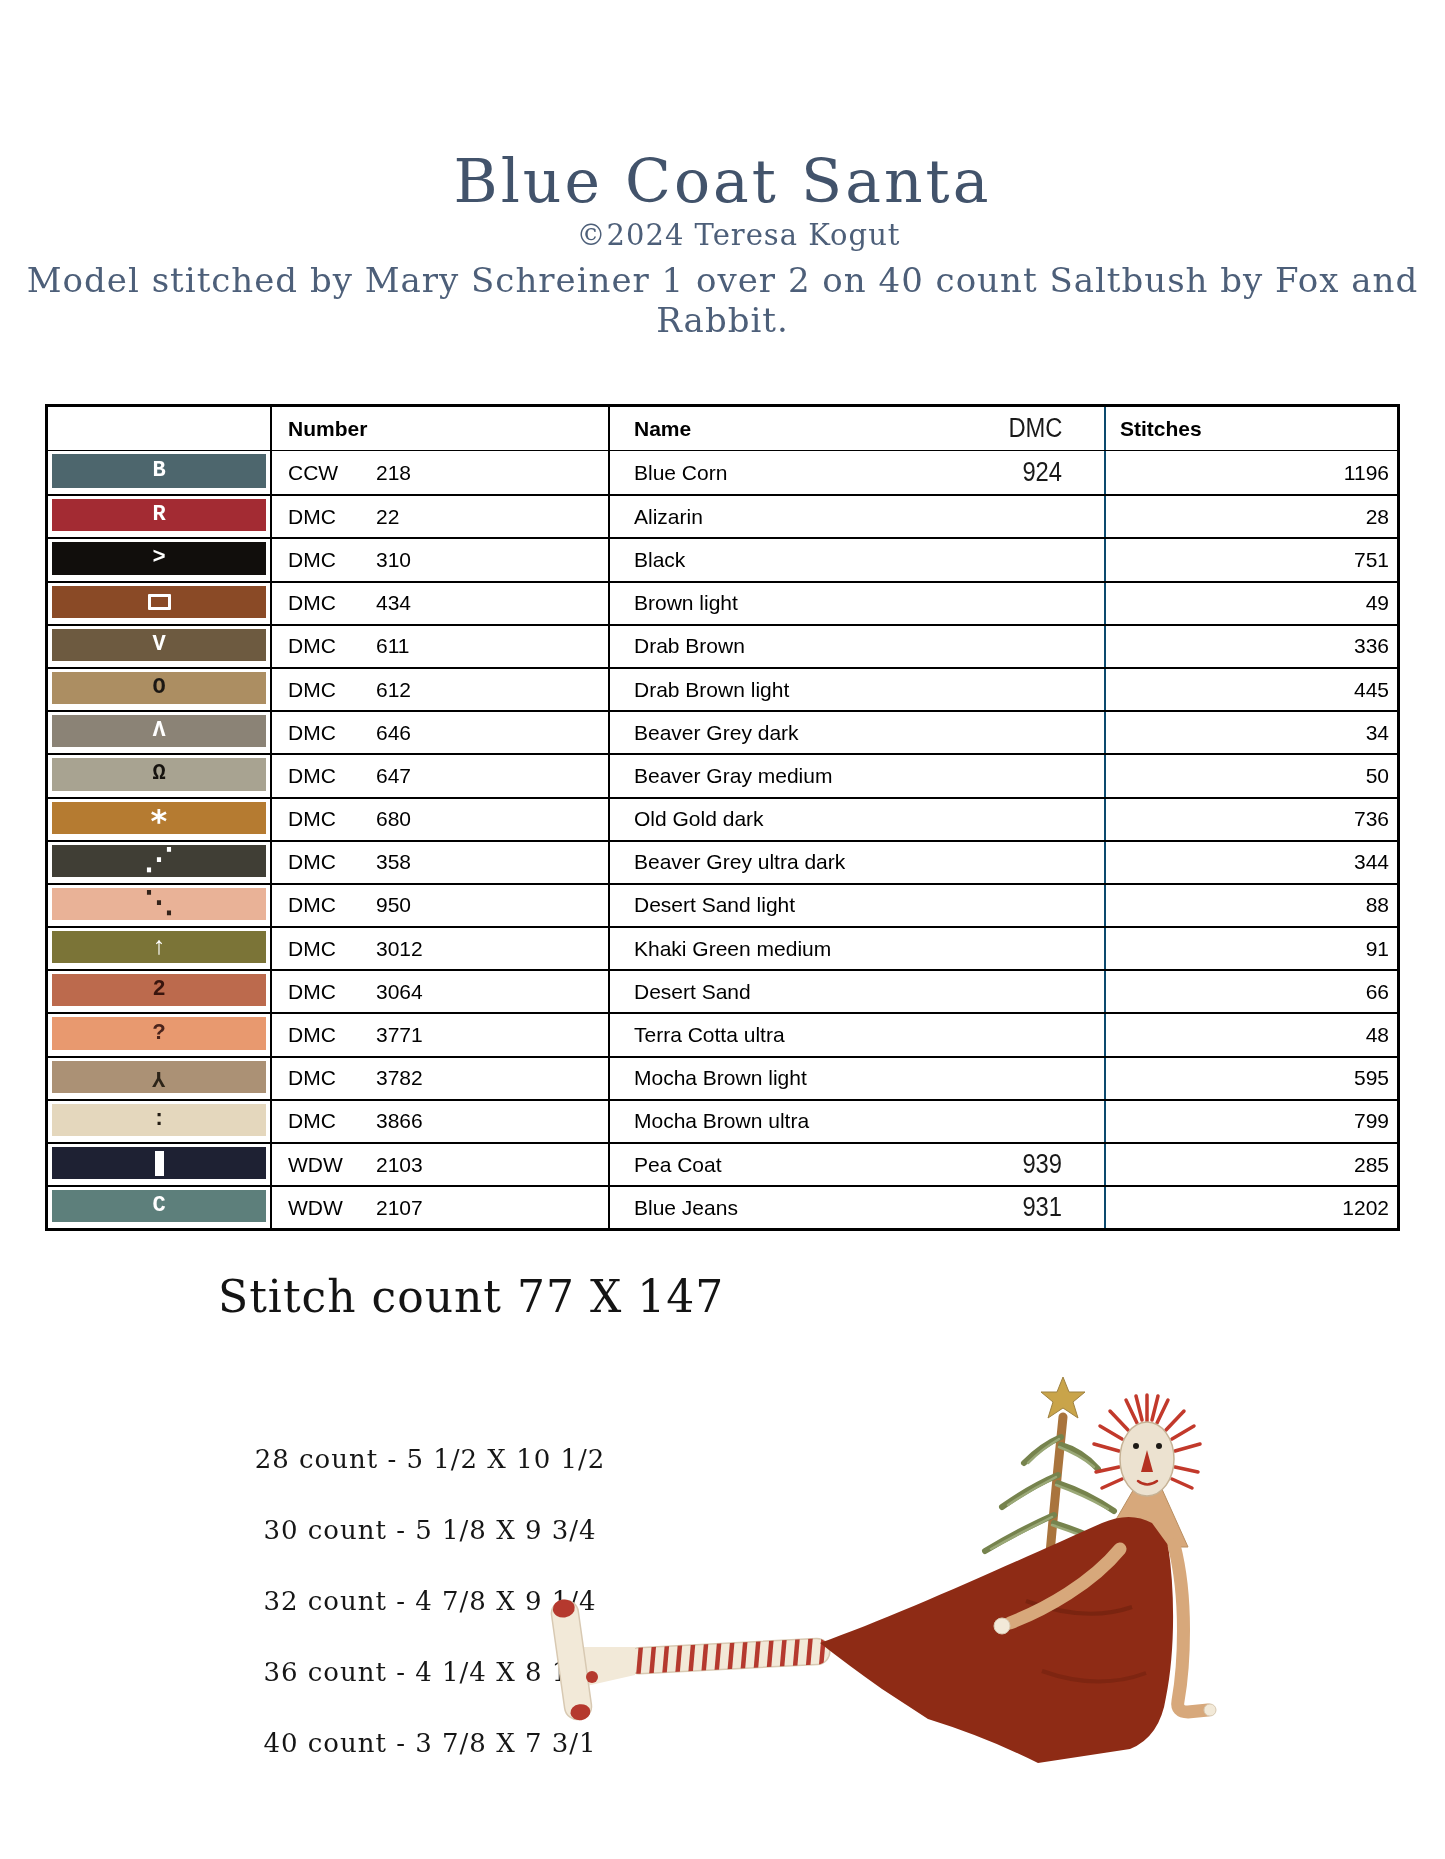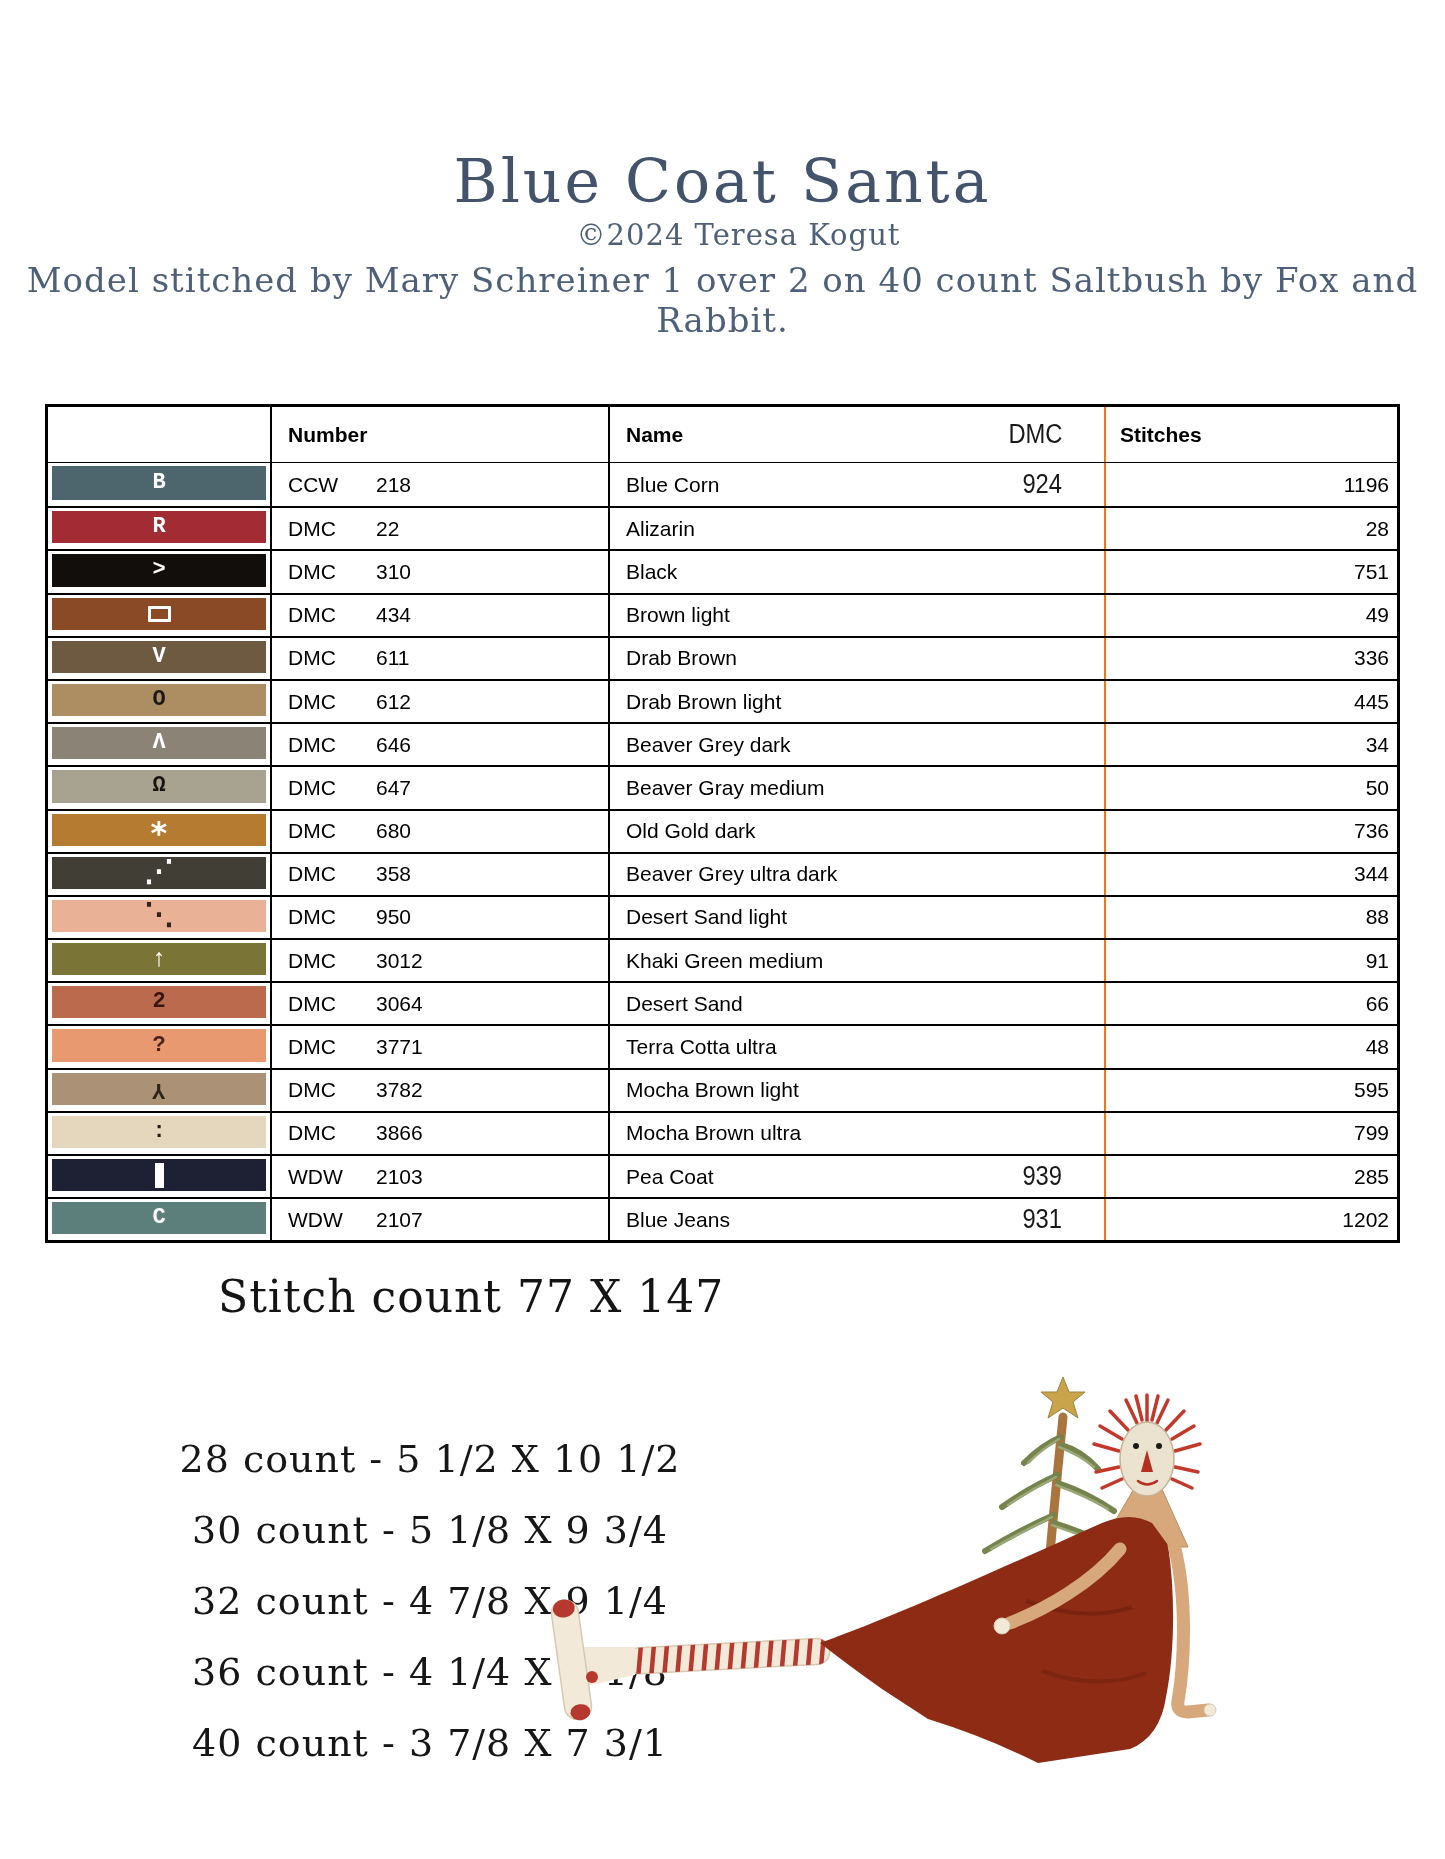--- a/index.html
+++ b/index.html
@@ -10,42 +10,42 @@
   
   .header{position:absolute;top:148px;left:0;width:100%;text-align:center;}
   .title{font-family:"DejaVu Serif",serif;font-size:60px;letter-spacing:3px;line-height:1.1;}
   .copyright{font-family:"DejaVu Serif",serif;font-size:29px;margin-top:4px;letter-spacing:1px;padding-left:32px;}
   .model-note{font-family:"DejaVu Serif",serif;font-size:34px;margin-top:8px;letter-spacing:1px;}
 
   
   .legend{position:absolute;left:45px;top:404px;width:1355px;border:3px solid #000;box-sizing:border-box;background:#fff;}
   .lg-row{display:flex;height:43.2px;border-top:2px solid #000;box-sizing:border-box;}
   .lg-row:first-child{border-top:none;}
-  .lg-header{height:56px;border-top:none;border-bottom:1px solid #000;}
+  .lg-header{height:44px;border-top:none;border-bottom:1px solid #000;}
   .cell{display:flex;align-items:center;box-sizing:border-box;font-size:21px;}
   .c-sym{width:224px;border-right:2px solid #000;}
   .c-num{width:338px;border-right:2px solid #000;padding-left:16px;}
-  .c-name{width:496px;border-right:2px solid #f97316;padding-left:16px;padding-right:42px;justify-content:space-between;}
+  .c-name{width:496px;border-right:2px solid #0c4a6e;padding-left:24px;padding-right:42px;justify-content:space-between;}
   .c-st{flex:1;justify-content:flex-end;padding-right:8px;}
   .hdr{font-weight:bold;font-size:21px;}
   .lg-header .c-st{justify-content:flex-start;padding-left:14px;}
   .thin{font-weight:400;font-size:27px;transform:scaleX(.88);transform-origin:right center;display:inline-block;color:#191919;}
   .brand{display:inline-block;width:88px;}
   .chip{flex:1;align-self:stretch;margin:3px 4px 6px 4px;display:flex;align-items:center;justify-content:center;}
   .sym{font-family:"Liberation Mono","DejaVu Sans Mono",monospace;font-weight:bold;font-size:22px;line-height:1;display:inline-block;}
   .sym-dots{font-size:30px;}
   .sym-star{font-size:32px;}
   .sym-arrow{font-size:25px;}
   .sym-flip{transform:rotate(180deg);}
   .sym-rect{width:17px;height:10px;border:3px solid currentColor;border-radius:1px;}
   .sym-bar{width:9px;height:25px;background:currentColor;}
 
   
   .stitch-count{position:absolute;left:218px;top:1271px;font-family:"DejaVu Serif",serif;font-size:44px;color:#141414;letter-spacing:1px;}
-  .counts{position:absolute;left:160px;top:1424px;width:540px;text-align:center;font-family:"DejaVu Serif",serif;font-size:38px;color:#161616;letter-spacing:1px;}
+  .counts{position:absolute;left:160px;top:1424px;width:540px;text-align:center;font-family:"DejaVu Serif",serif;font-size:26px;color:#161616;letter-spacing:1px;}
   .counts div{line-height:71px;}
 
   .illus{position:absolute;left:430px;top:1375px;}
 </style>
 </head>
 <body>
 
 <div class="header">
   <div class="title" style="color: rgb(66, 83, 107);">Blue Coat Santa</div>
   <div class="copyright" style="color: rgb(77, 95, 121);">©2024 Teresa Kogut</div>

